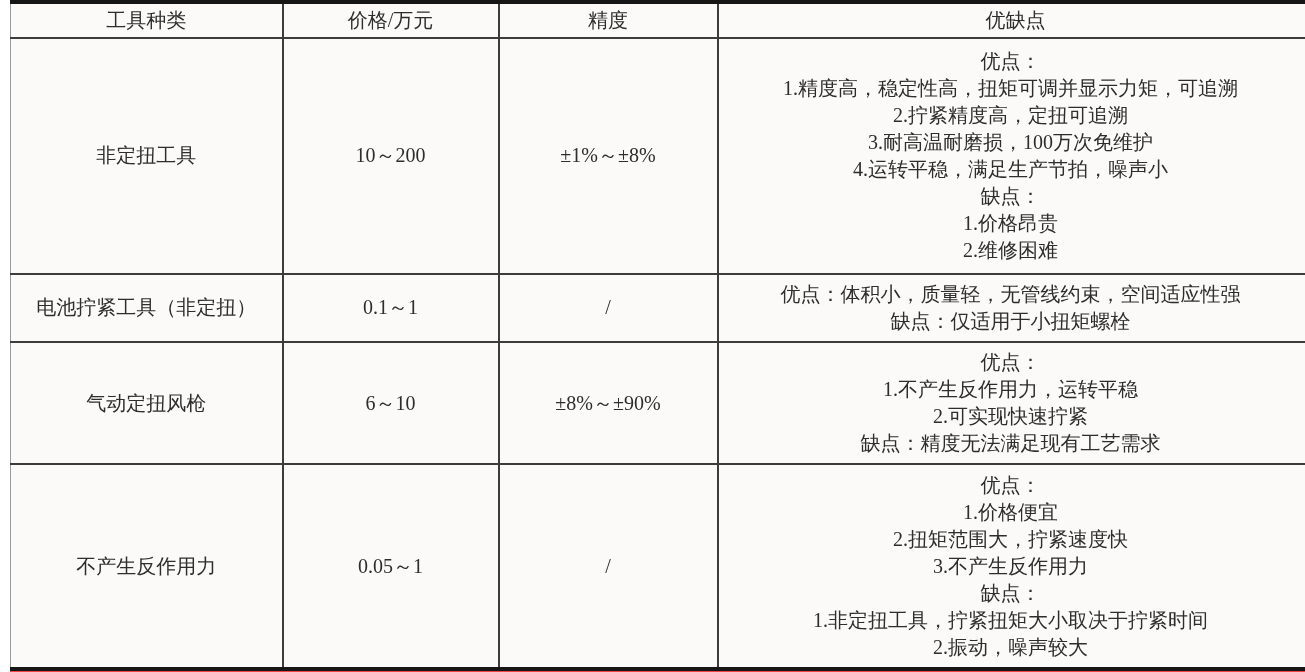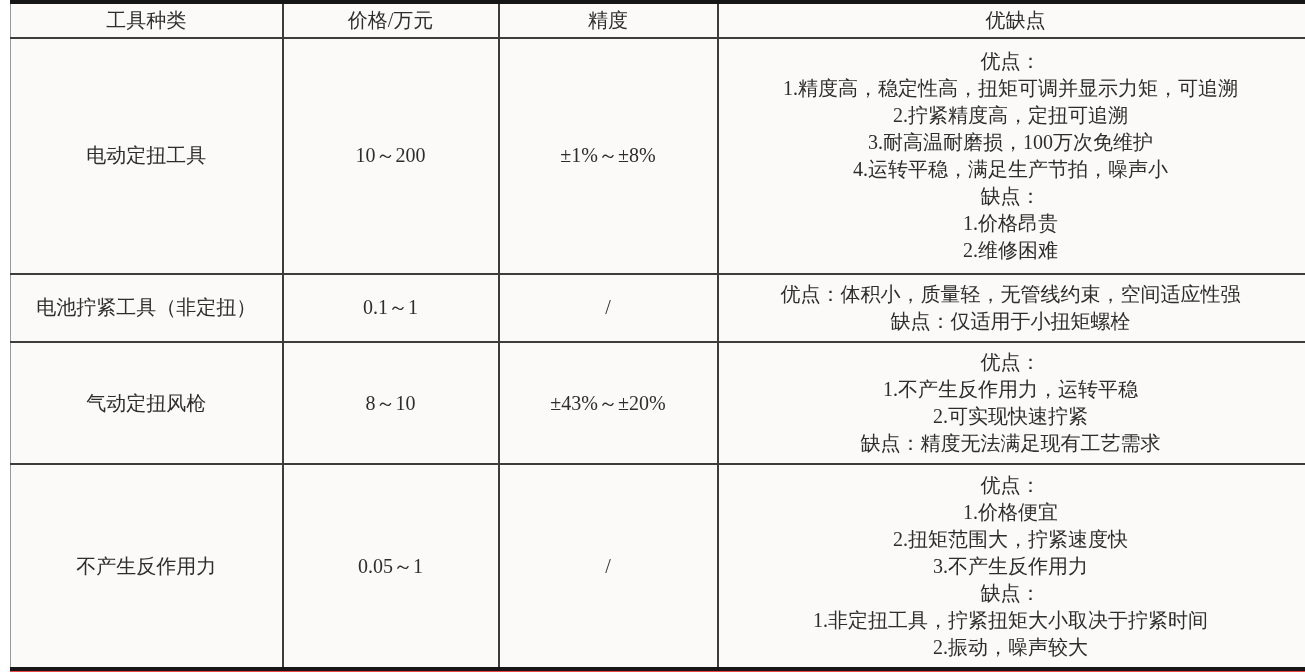--- a/index.html
+++ b/index.html
@@ -67,43 +67,43 @@
     <thead>
       <tr class="header-row">
         <th>工具种类</th>
         <th>价格/万元</th>
         <th>精度</th>
         <th>优缺点</th>
       </tr>
     </thead>
     <tbody>
       <tr class="row-1">
-        <td>电动定扭工具</td>
+        <td>非定扭工具</td>
         <td>10～200</td>
         <td>±1%～±8%</td>
         <td class="pros-cons-cell">优点：
 1.精度高，稳定性高，扭矩可调并显示力矩，可追溯
 2.拧紧精度高，定扭可追溯
 3.耐高温耐磨损，100万次免维护
 4.运转平稳，满足生产节拍，噪声小
 缺点：
 1.价格昂贵
 2.维修困难</td>
       </tr>
       <tr class="row-2">
         <td>电池拧紧工具（非定扭）</td>
         <td>0.1～1</td>
         <td>/</td>
         <td class="pros-cons-cell">优点：体积小，质量轻，无管线约束，空间适应性强
 缺点：仅适用于小扭矩螺栓</td>
       </tr>
       <tr class="row-3">
         <td>气动定扭风枪</td>
-        <td>8～10</td>
-        <td>±43%～±20%</td>
+        <td>6～10</td>
+        <td>±8%～±90%</td>
         <td class="pros-cons-cell">优点：
 1.不产生反作用力，运转平稳
 2.可实现快速拧紧
 缺点：精度无法满足现有工艺需求</td>
       </tr>
       <tr class="row-4">
         <td>不产生反作用力</td>
         <td>0.05～1</td>
         <td>/</td>
         <td class="pros-cons-cell">优点：

